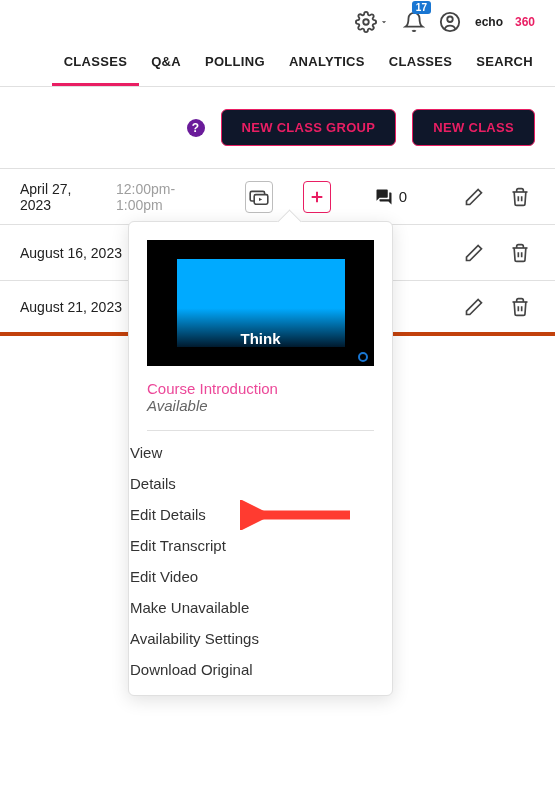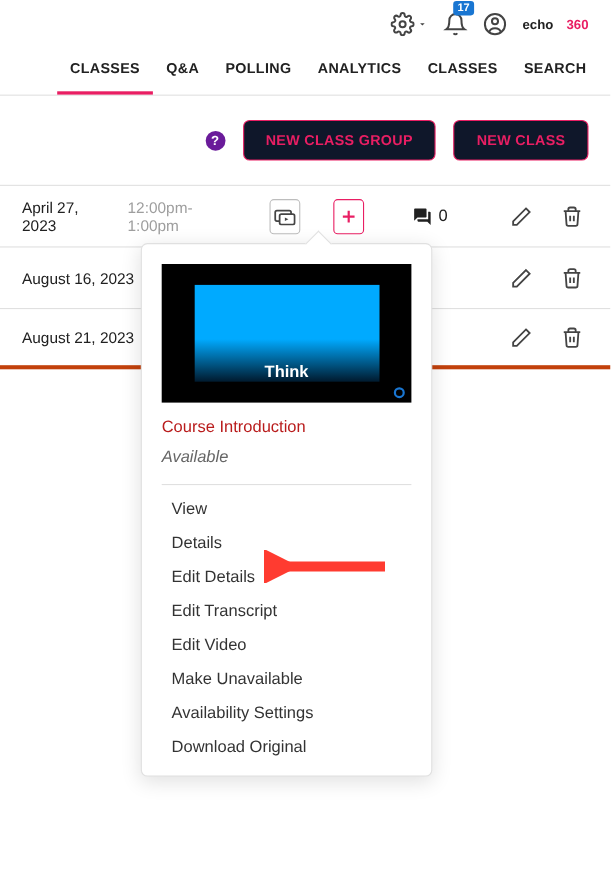--- a/index.html
+++ b/index.html
@@ -148,25 +148,25 @@
     padding-bottom:0px;
   }
   .thumb-text {
     color:#fff; font-size:15px; font-weight:600; font-family: Arial, sans-serif;
   }
   .thumb-dot {
     position:absolute; bottom:4px; right:6px;
     width:10px; height:10px; border-radius:50%;
     border:2px solid #1976d2;
   }
-  .pop-title { padding: 0 18px; font-size:15px; color:#b91c1c; margin-bottom:10px; }
+  .pop-title { padding: 0 18px; font-size:15px; color:#ec4899; margin-bottom:0; }
   .pop-status { padding: 0 18px; font-size:15px; font-style: italic; color:#666; margin-bottom:16px; }
   .pop-divider { border:none; border-top:1px solid #e0e0e0; margin:0 18px 6px 18px; }
   .menu-item {
-    padding: 7px 27px;
+    padding: 7px 1px;
     font-size: 15px;
     color:#333;
     cursor:pointer;
   }
 
   .arrow {
     position:absolute;
     left: 240px;
     top: 500px;
     z-index: 60;

